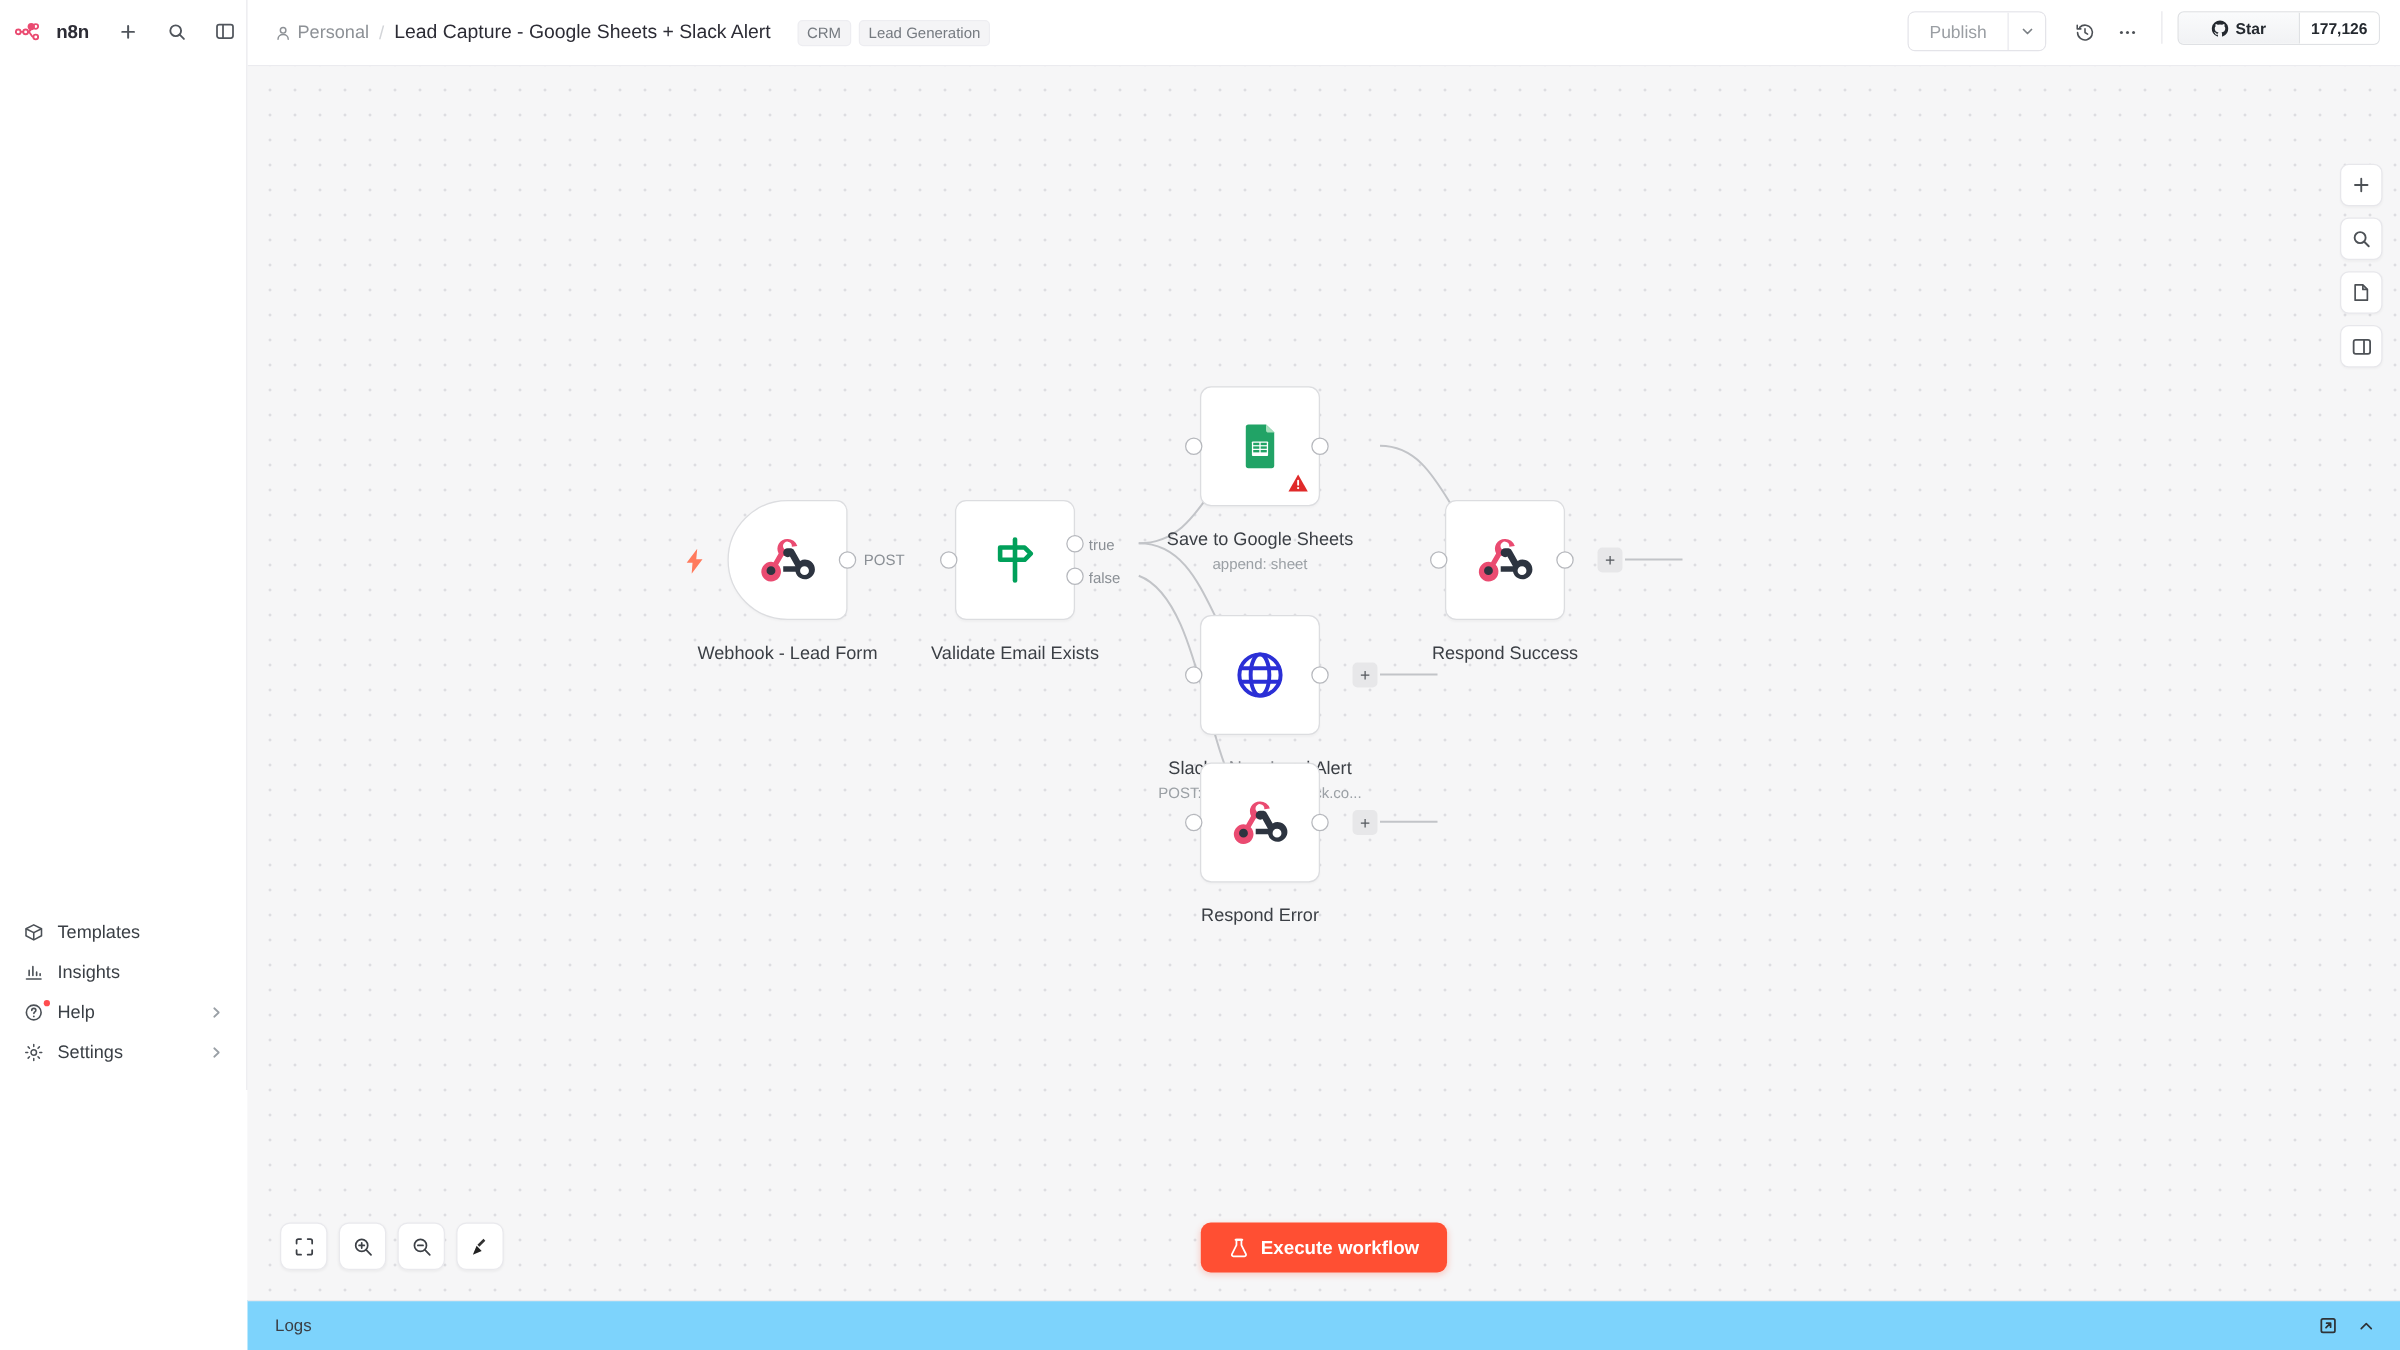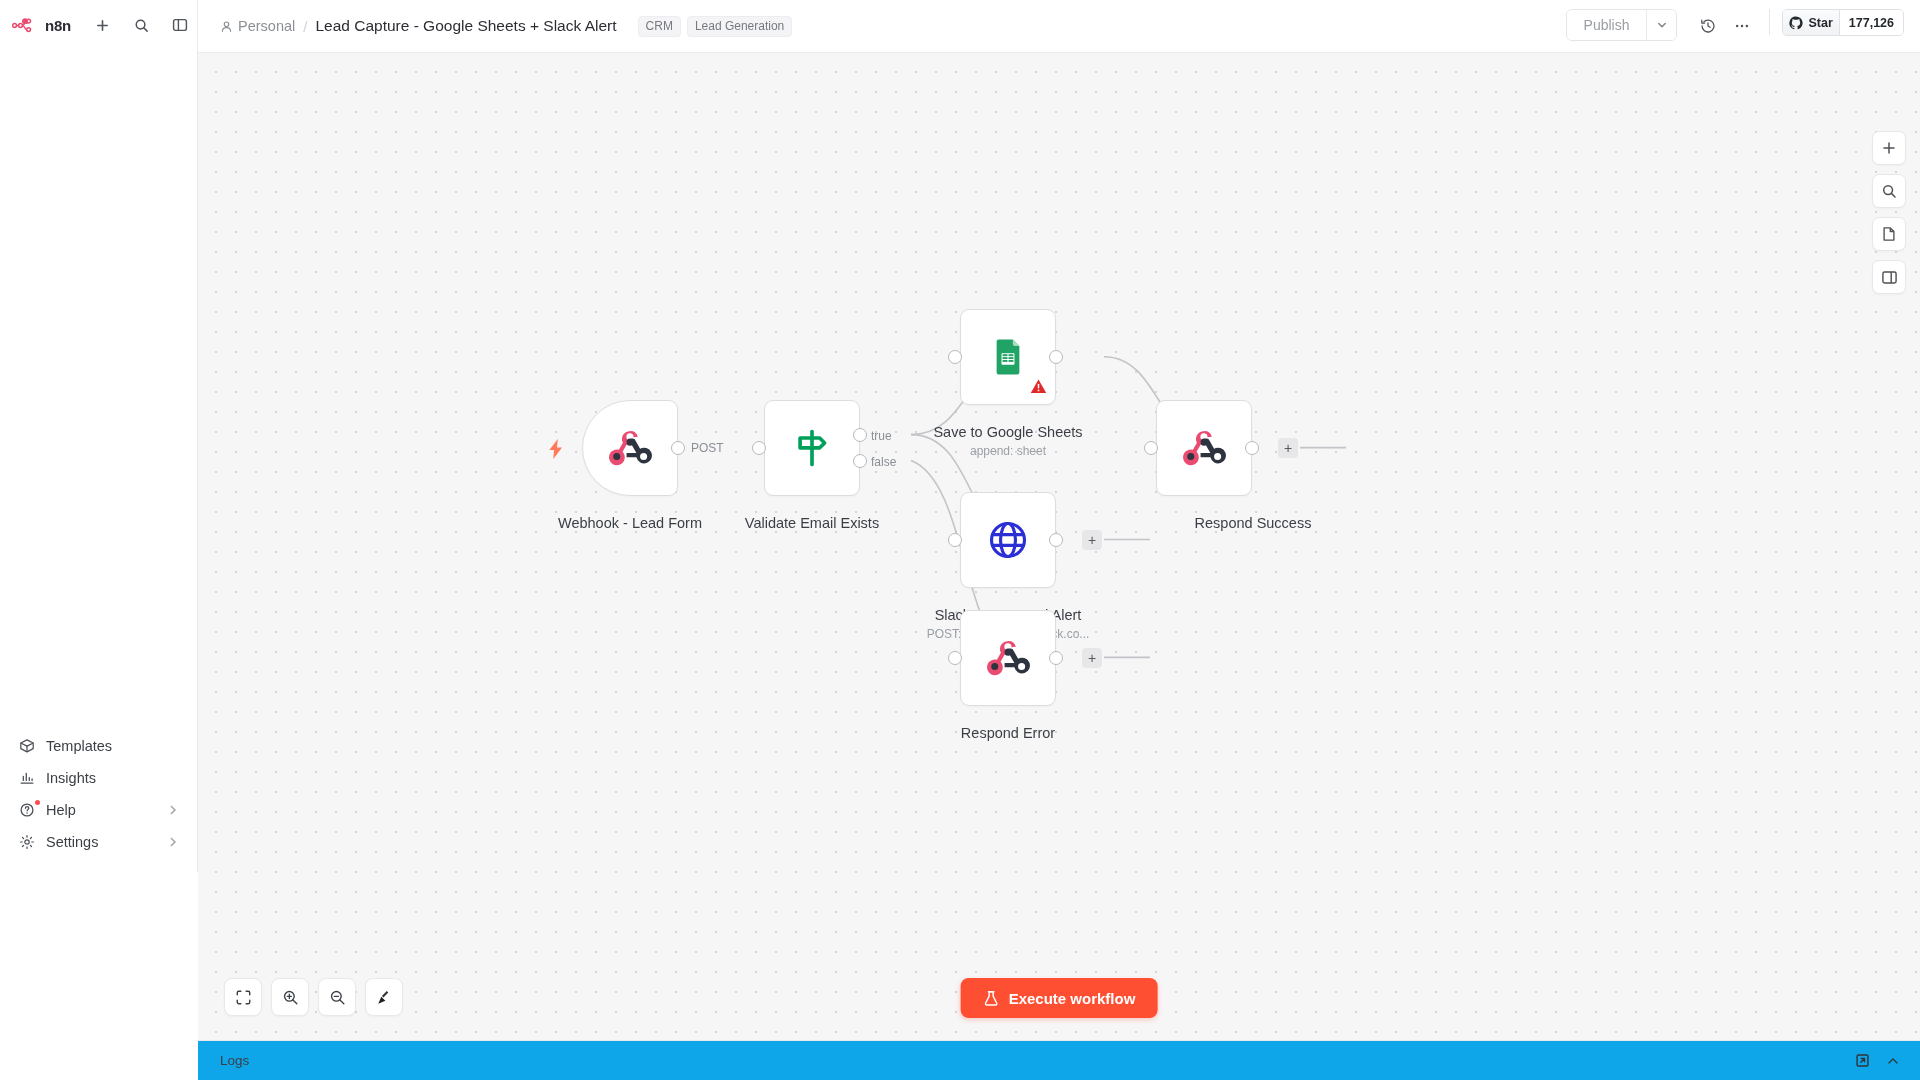--- a/index.html
+++ b/index.html
@@ -80,21 +80,21 @@
     width: 30px; display: flex; align-items: center; justify-content: center;
     border-left: 1px solid #e9e9ee; background: #fff; cursor: pointer; color: #7b8085;
   }
   .hdr-ic {
     width: 34px; height: 34px; display: flex; align-items: center; justify-content: center;
     color: #4d5156; cursor: pointer; border-radius: 5px;
   }
   .hdr-divider { width: 1px; height: 26px; background: #e7e7eb; margin: 0 12px 0 10px; }
   .gh-grp { display: flex; align-items: stretch; border: 1px solid #dfe1e4; border-radius: 5px; overflow: hidden; height: 27px; }
   .gh-star {
-    display: flex; align-items: center; gap: 5px; padding: 0 6px;
+    display: flex; align-items: center; gap: 5px; padding: 0 26px;
     background: linear-gradient(#fafbfc,#f1f2f4); font-size: 12.5px; font-weight: 600; color: #24292f; cursor: pointer;
   }
   .gh-count {
     display: flex; align-items: center; padding: 0 9px; background: #fff;
     border-left: 1px solid #dfe1e4; font-size: 12.5px; font-weight: 600; color: #24292f; cursor: pointer;
   }
 
   
   #tabbar {
     position: absolute; top: 49px; left: 50%; transform: translateX(-50%);
@@ -181,21 +181,21 @@
   #execute-btn {
     position: absolute; left: 50%; transform: translateX(-50%); bottom: 22px;
     background: #ff4f33; color: #fff; border-radius: 8px;
     height: 40px; padding: 0 22px; display: flex; align-items: center; gap: 9px;
     font-size: 15px; font-weight: 700; cursor: pointer; z-index: 12;
     box-shadow: 0 2px 5px rgba(255,79,51,0.25);
   }
 
   
   #logsbar {
-    height: 40px; flex: 0 0 40px; background: #0ea5e9;
+    height: 40px; flex: 0 0 40px; background: #7dd3fc;
     border-top: 1px solid #e9e9ed;
     display: flex; align-items: center; padding: 0 20px 0 22px;
     position: relative; z-index: 14;
   }
   .logs-label { font-size: 13.5px; color: #3b3f45; cursor: pointer; }
   .logs-right { margin-left: auto; display: flex; align-items: center; gap: 16px; }
   .logs-ic { display: flex; align-items: center; justify-content: center; cursor: pointer; color: #2f3337; }
 </style>
 </head>
 <body>
@@ -466,21 +466,21 @@
 
         <div class="port" style="left:946px; top:388px;"></div>
         <div class="node" style="left:958px; top:347px;">
           <svg width="46" height="46" viewBox="0 0 24 24">
             <path d="M11.9 3.2a4.1 4.1 0 0 0-3.6 6.1l-2.1 3.6a4.1 4.1 0 1 0 1.9 1.1l2.2-3.8c.5.15 1 .2 1.5.12l.1-2.3a1.85 1.85 0 1 1 1.9-1.6l2.3-.25A4.12 4.12 0 0 0 11.9 3.2z" fill="#ea4b71"></path>
             <path d="M12.05 7.1a1.85 1.85 0 1 0 0 3.7c.35 0 .68-.1.96-.27l2.3 4.03h-5.1v2.3h5.13a4.1 4.1 0 1 0 1.93-4.48l-2.29-4.01a1.84 1.84 0 0 0-1.43-1.27zM19.1 14.6a1.85 1.85 0 1 1-1.85 1.85 1.85 1.85 0 0 1 1.85-1.85zM5.1 14.6a1.85 1.85 0 1 1-1.85 1.85A1.85 1.85 0 0 1 5.1 14.6z" fill="#2d3440"></path>
           </svg>
         </div>
         <div class="port" style="left:1047px; top:388px;"></div>
         <div class="plus-btn" style="left:1080px; top:385px;">+</div>
-        <div class="node-label" style="left:1055px; top:462px;">Respond Success</div>
+        <div class="node-label" style="left:1006px; top:462px;">Respond Success</div>
       </div>
 
       <div id="right-tools">
         <div class="rt-btn">
           <svg width="16" height="16" viewBox="0 0 16 16" fill="none" stroke="#4d5156" stroke-width="1.5" stroke-linecap="round">
               <path d="M8 3v10M3 8h10"></path>
             </svg>
         </div>
         <div class="rt-btn">
           <svg width="16" height="16" viewBox="0 0 16 16" fill="none" stroke="#4d5156" stroke-width="1.5" stroke-linecap="round">

